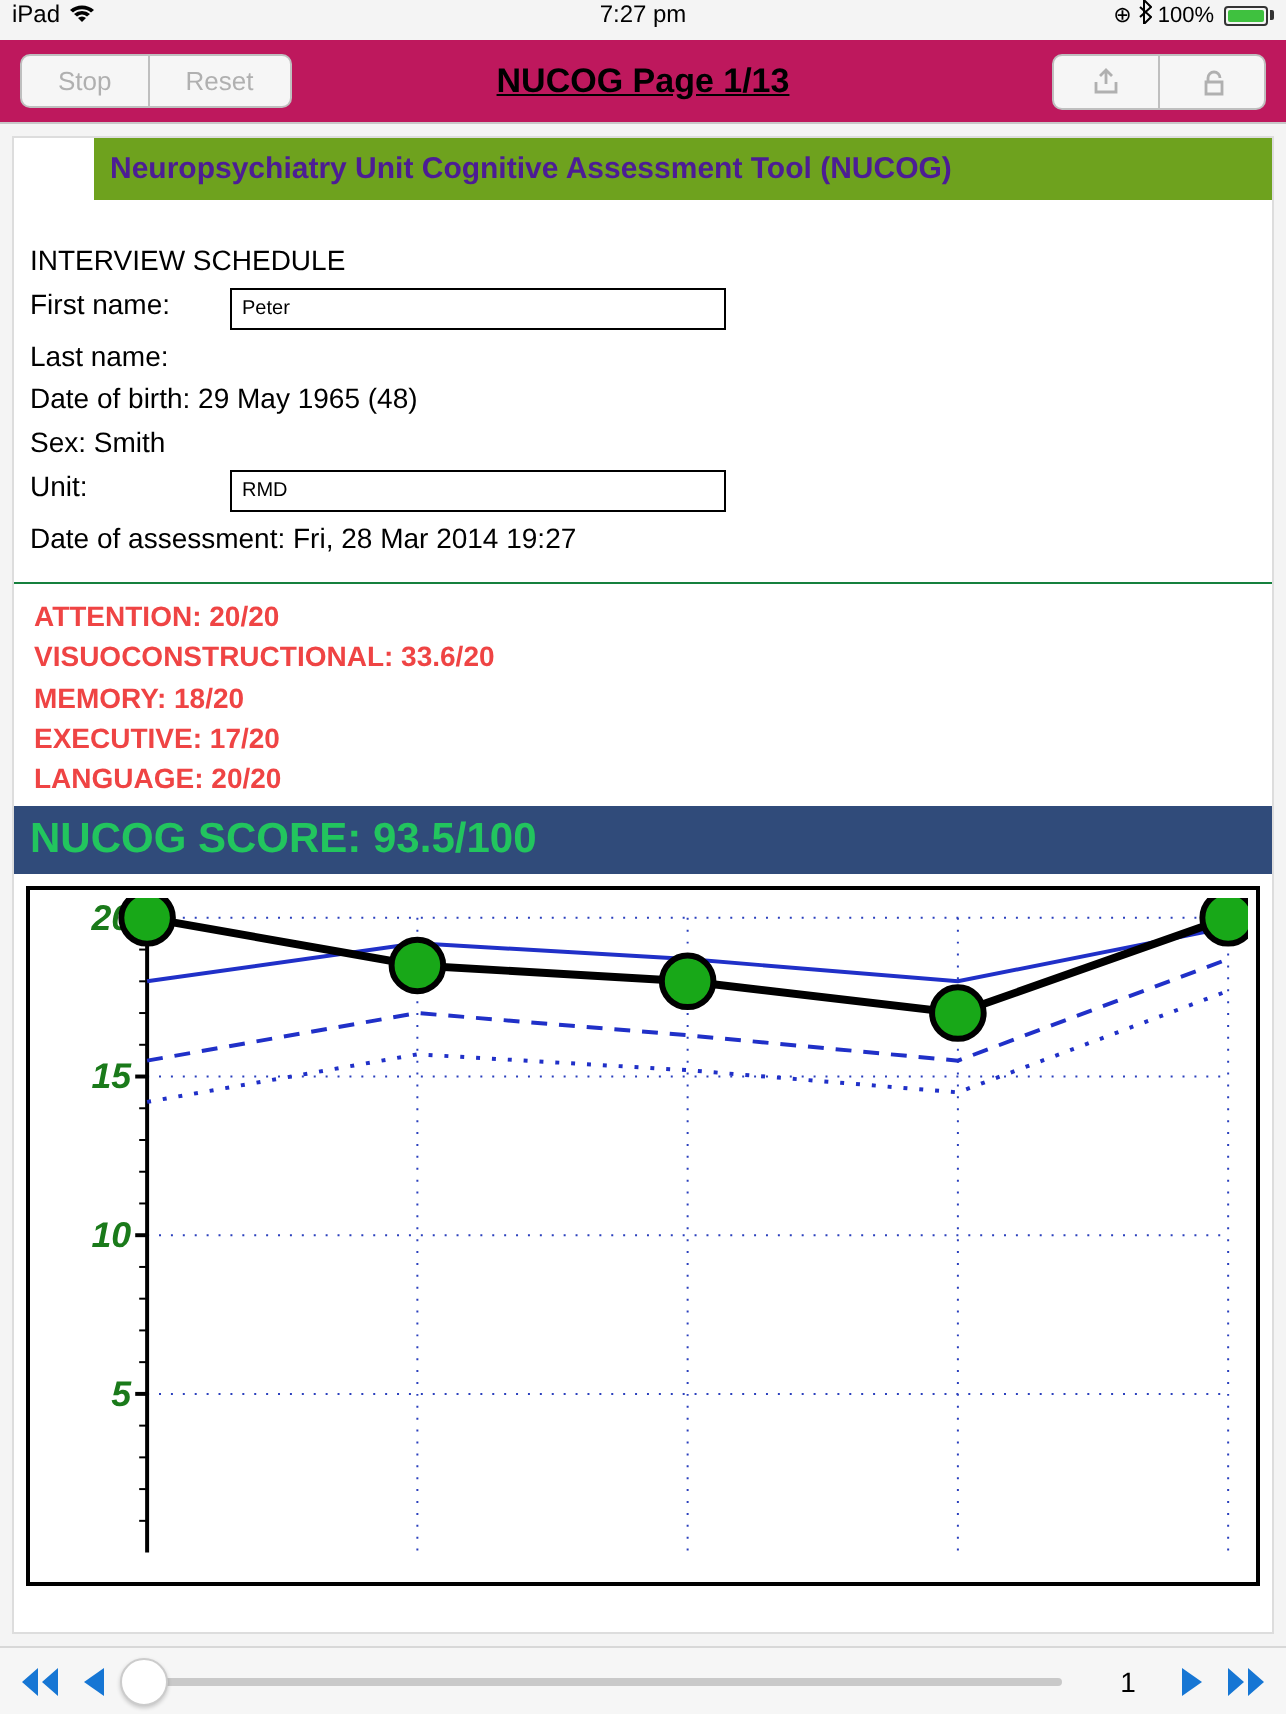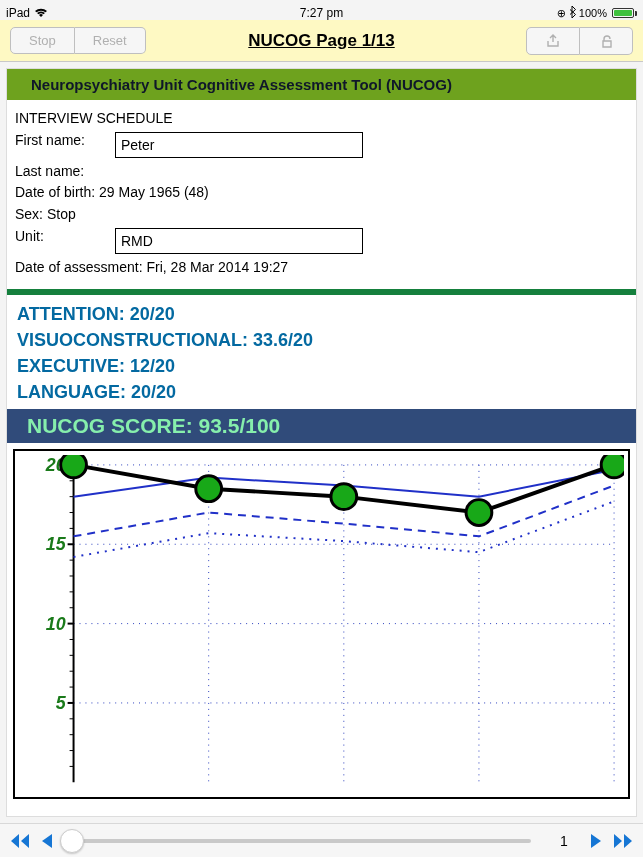--- a/index.html
+++ b/index.html
@@ -9,42 +9,42 @@
     width: 643px;
     height: 857px;
     overflow: hidden;
     position: relative;
   }
   
   .status-bar {
     height: 20px;
     background: #f4f4f4;
     display: flex;
-    align-items: flex-end;
+    align-items: flex-start;
     font-size: 12px;
     padding: 0 6px;
     position: relative;
   }
   .status-left { flex: 0 0 auto; display: flex; align-items: center; gap: 4px; }
   .status-center { position: absolute; left: 50%; transform: translateX(-50%); font-weight: 500; }
   .status-right { margin-left: auto; display: flex; align-items: center; gap: 3px; font-size: 11px; }
   .ipad-label { font-size: 12px; }
   .wifi-icon svg { display: block; }
   .battery { display: inline-flex; align-items: center; }
   .battery-body {
     width: 22px; height: 10px; border: 1px solid #333; border-radius: 2px;
     position: relative; margin-left: 2px;
   }
   .battery-fill { position: absolute; left: 1px; top: 1px; bottom: 1px; right: 1px; background: #3fc13f; border-radius: 1px; }
   .battery-tip { width: 2px; height: 5px; background: #333; margin-left: 1px; border-radius: 0 1px 1px 0; }
 
   
   .top-toolbar {
     height: 42px;
-    background: #fef9c3;
+    background: #be185d;
     border-bottom: 1px solid #c8c8c8;
     display: flex;
     align-items: center;
     padding: 0 10px;
     position: relative;
   }
   .toolbar-left, .toolbar-right { display: flex; gap: 0; }
   .toolbar-right { margin-left: auto; }
   .tb-btn {
     border: 1px solid #bfbfbf;
@@ -69,57 +69,58 @@
     top: 62px;
     left: 0; right: 0;
     bottom: 34px;
     background: #fff;
     border: 1px solid #ddd;
     overflow: hidden;
     margin: 6px;
   }
   .green-header {
     background: #6ea21e;
-    color: #0f172a;
+    color: #4c1d95;
     font-weight: bold;
     font-size: 15px;
-    padding: 7px 24px;
+    padding: 7px 8px;
+    margin-left: 40px;
   }
   .schedule {
-    padding: 10px 8px 8px 8px;
+    padding: 22px 8px 8px 8px;
     font-size: 14px;
     color: #000;
-    border-bottom: 6px solid #15803d;
+    border-bottom: 1px solid #15803d;
   }
   .schedule-title { margin-bottom: 6px; }
   .field-row { display: flex; align-items: flex-start; margin-bottom: 5px; }
   .field-label { width: 100px; }
   .field-input {
     border: 1px solid #000;
     padding: 4px 5px;
-    font-size: 14px;
+    font-size: 10px;
     width: 248px;
     background: #fff;
   }
   .field-static { margin-bottom: 6px; }
   .scores {
     padding: 6px 10px 4px 10px;
   }
   .score-line {
-    color: #0369a1;
+    color: #ef4444;
     font-weight: bold;
-    font-size: 18px;
+    font-size: 14px;
     line-height: 1.45;
   }
   .total-bar {
     background: #304b7a;
-    color: #86efac;
+    color: #22c55e;
     font-weight: bold;
     font-size: 21px;
-    padding: 5px 20px;
+    padding: 5px 8px;
   }
   .chart-wrap {
     border: 2px solid #000;
     margin: 6px 6px 0 6px;
     padding: 4px;
     background: #fff;
   }
   .chart-svg { display: block; width: 100%; }
   
   .bottom-nav {
@@ -212,32 +213,33 @@
   <div class="schedule">
     <div class="schedule-title">INTERVIEW SCHEDULE</div>
     <div class="field-row">
       <div class="field-label">First name:</div>
       <input class="field-input" value="Peter" style="">
     </div>
     <div class="field-row">
       <div class="field-label">Last name:</div>
     </div>
     <div class="field-static">Date of birth: 29 May 1965 (48)</div>
-    <div class="field-static">Sex: Stop</div>
+    <div class="field-static">Sex: Smith</div>
     <div class="field-row">
       <div class="field-label">Unit:</div>
       <input class="field-input" value="RMD" style="">
     </div>
     <div class="field-static">Date of assessment: Fri, 28 Mar 2014 19:27</div>
   </div>
 
   <div class="scores">
     <div class="score-line">ATTENTION: 20/20</div>
     <div class="score-line">VISUOCONSTRUCTIONAL: 33.6/20</div>
-    <div class="score-line">EXECUTIVE: 12/20</div>
+    <div class="score-line">MEMORY: 18/20</div>
+    <div class="score-line">EXECUTIVE: 17/20</div>
     <div class="score-line">LANGUAGE: 20/20</div>
   </div>
   <div class="total-bar">NUCOG SCORE: 93.5/100</div>
 
   <div class="chart-wrap">
     <svg class="chart-svg" id="score-chart-svg" viewBox="0 0 610 340">
         <line x1="51" y1="314" x2="55" y2="314" stroke="#000" stroke-width="1"></line>
         <line x1="51" y1="298" x2="55" y2="298" stroke="#000" stroke-width="1"></line>
         <line x1="51" y1="282" x2="55" y2="282" stroke="#000" stroke-width="1"></line>
         <line x1="51" y1="266" x2="55" y2="266" stroke="#000" stroke-width="1"></line>

